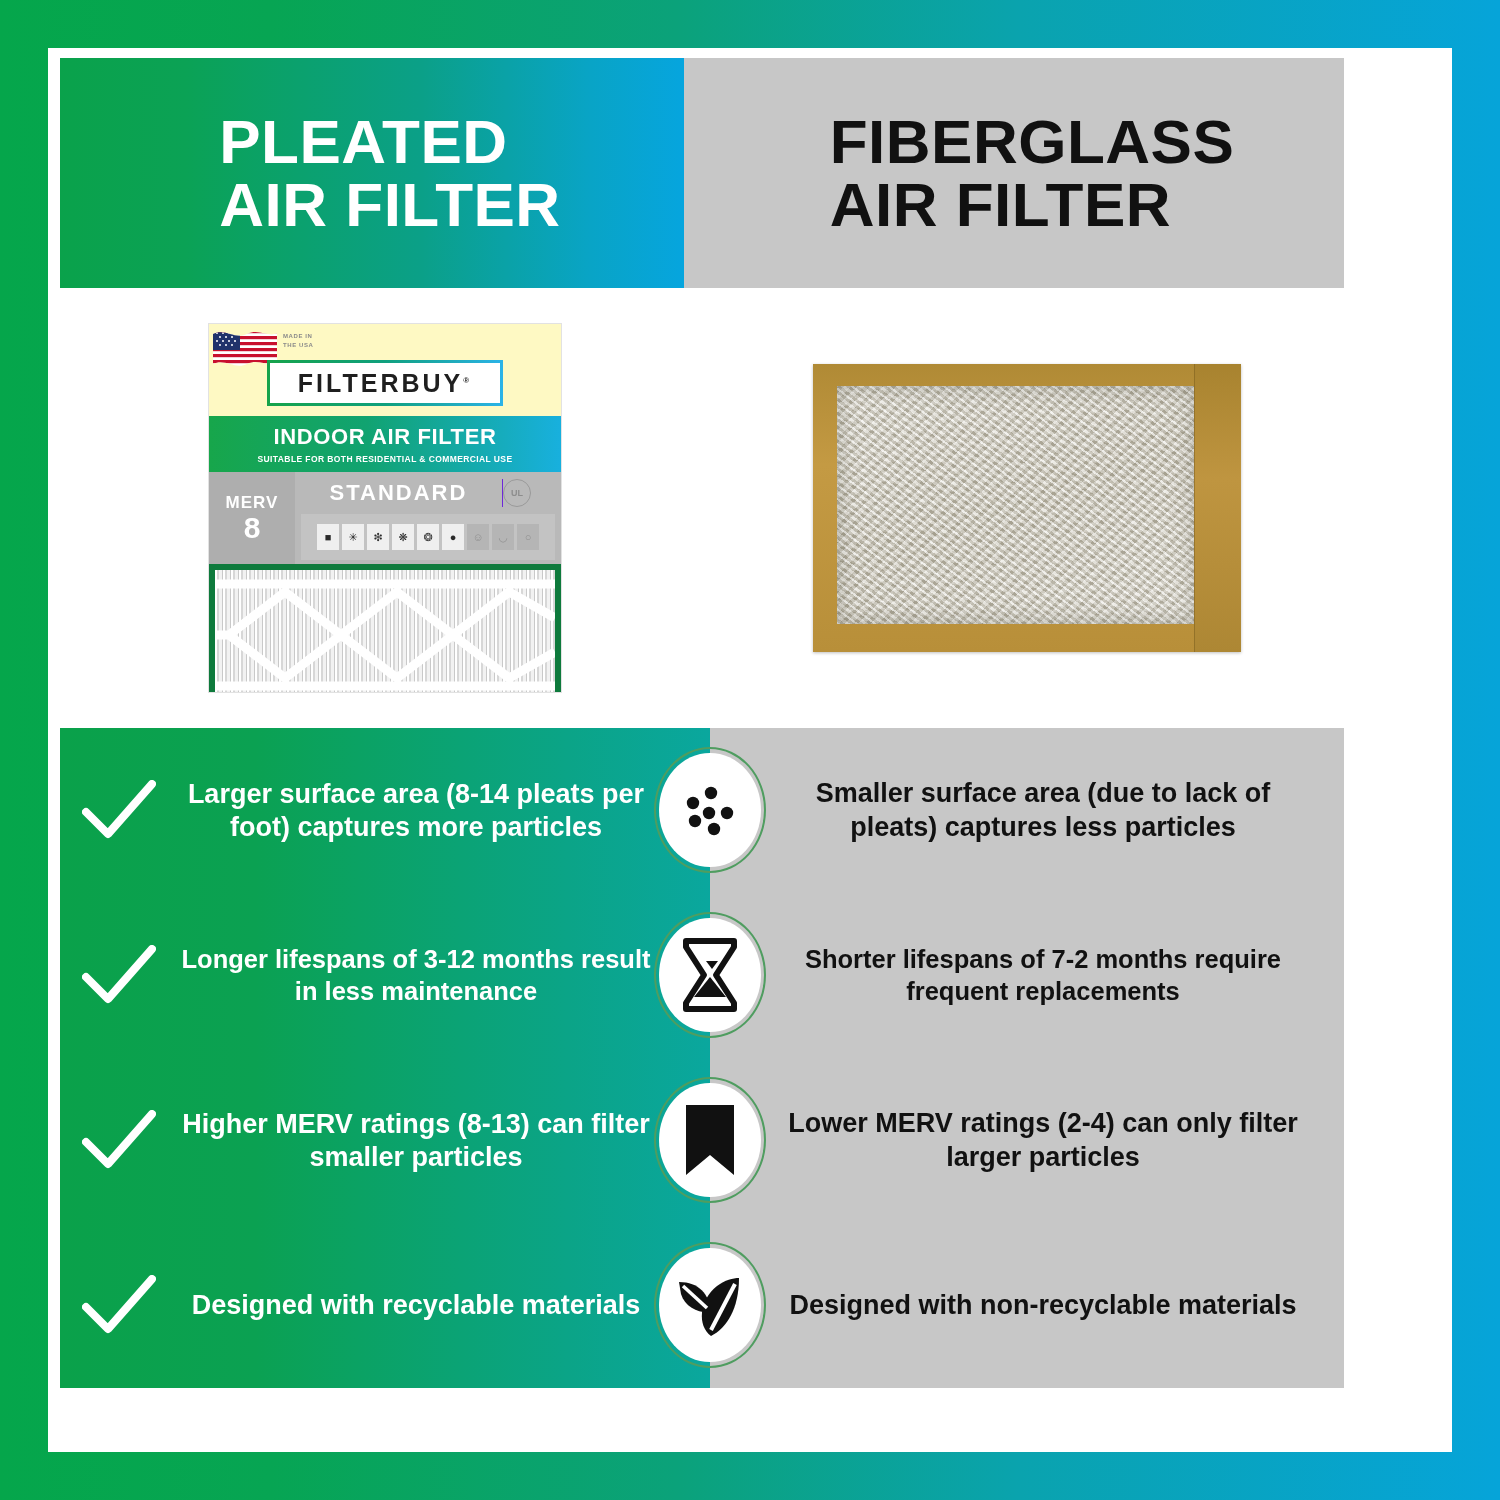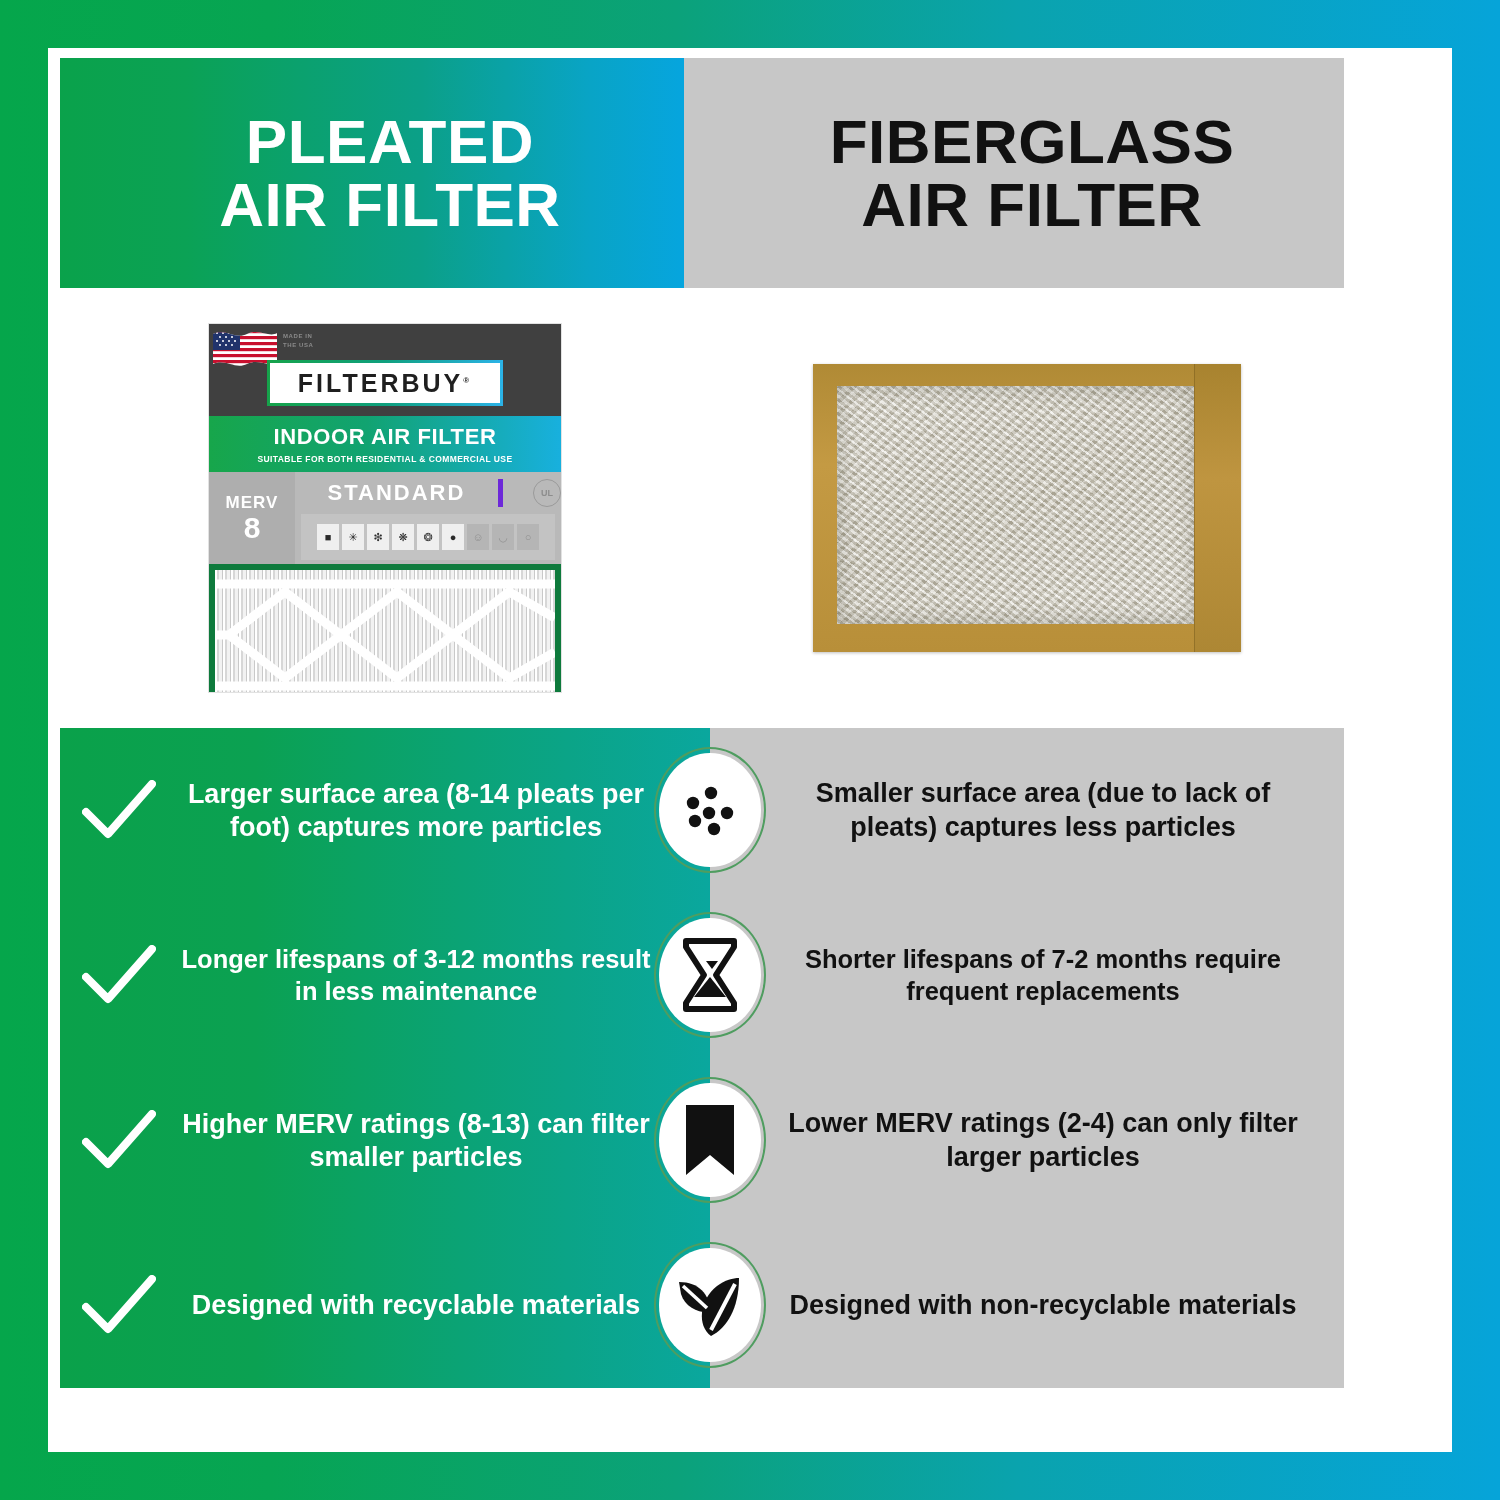--- a/index.html
+++ b/index.html
@@ -19,21 +19,20 @@
     background:#ffffff;
   }
 
   
   .header-row{
     position:absolute;left:60px;top:58px;width:1284px;height:230px;
     display:flex;
   }
   .hdr{
     display:flex;align-items:center;justify-content:center;
-    text-align:center;
     padding-left:36px;
   }
   .hdr-left{
     width:650px;height:100%;
     background:linear-gradient(90deg,#0aa24b 0%,#0ba255 20%,#0ba088 58%,#09a4c6 85%,#06a5de 100%);
   }
   .hdr-right{
     width:690px;height:100%;
     background:#c7c7c7;
   }
@@ -58,21 +57,21 @@
   .img-cell.right{width:634px;}
 
   
   .fb-box{
     position:relative;
     width:352px;height:368px;
     background:#ffffff;
     box-shadow:0 0 0 1px #e2e2e2;
     overflow:hidden;
   }
-  .fb-top{position:relative;height:92px;background:#404040;}
+  .fb-top{position:relative;height:92px;background:#fef9c3;}
   .fb-flag{
     position:absolute;left:4px;top:4px;width:64px;height:46px;
     overflow:hidden;
   }
   .fb-made{
     position:absolute;left:74px;top:8px;
     font-size:6px;font-weight:bold;color:#8a8a8a;line-height:1.5;
     letter-spacing:0.6px;
   }
   .fb-logo-box{
@@ -104,22 +103,22 @@
   }
   .fb-merv .m1{font-size:17px;font-weight:bold;letter-spacing:1px;}
   .fb-merv .m2{font-size:30px;font-weight:bold;line-height:1;}
   .fb-grey-main{flex:1;display:flex;flex-direction:column;}
   .fb-std-row{height:42px;display:flex;align-items:center;}
   .fb-std{
     flex:1;text-align:center;color:#ffffff;font-weight:bold;
     font-size:22px;letter-spacing:2px;
   }
   .fb-ul{
-    width:58px;display:flex;align-items:center;justify-content:flex-end;
-    border-left:5px solid #6d28d9;
+    width:58px;display:flex;align-items:center;justify-content:flex-start;
+    border-left:1px solid #6d28d9;
   }
   .fb-ul-mark{
     width:26px;height:26px;border-radius:50%;
     border:1px solid #9a9a9a;color:#8d8d8d;
     font-size:9px;font-weight:bold;
     display:flex;align-items:center;justify-content:center;
   }
   .fb-icons{
     flex:1;margin:0 6px 4px 6px;background:#c3c3c3;
     display:flex;align-items:center;justify-content:center;gap:3px;

